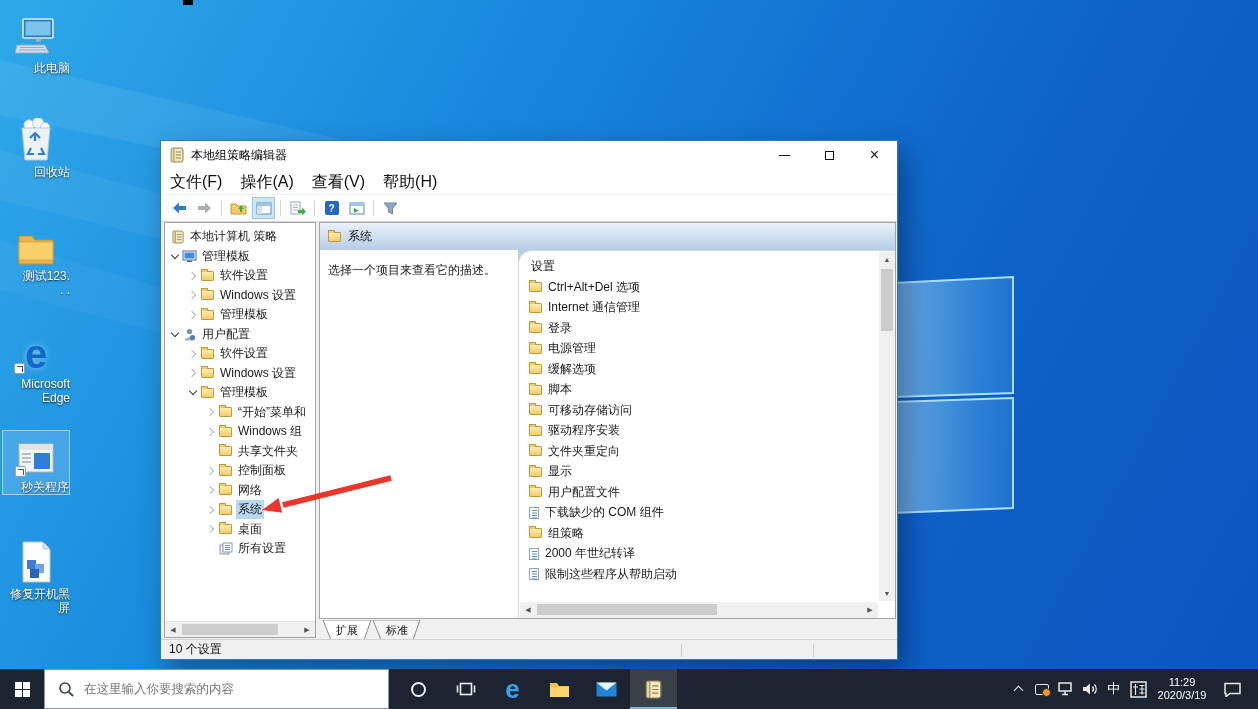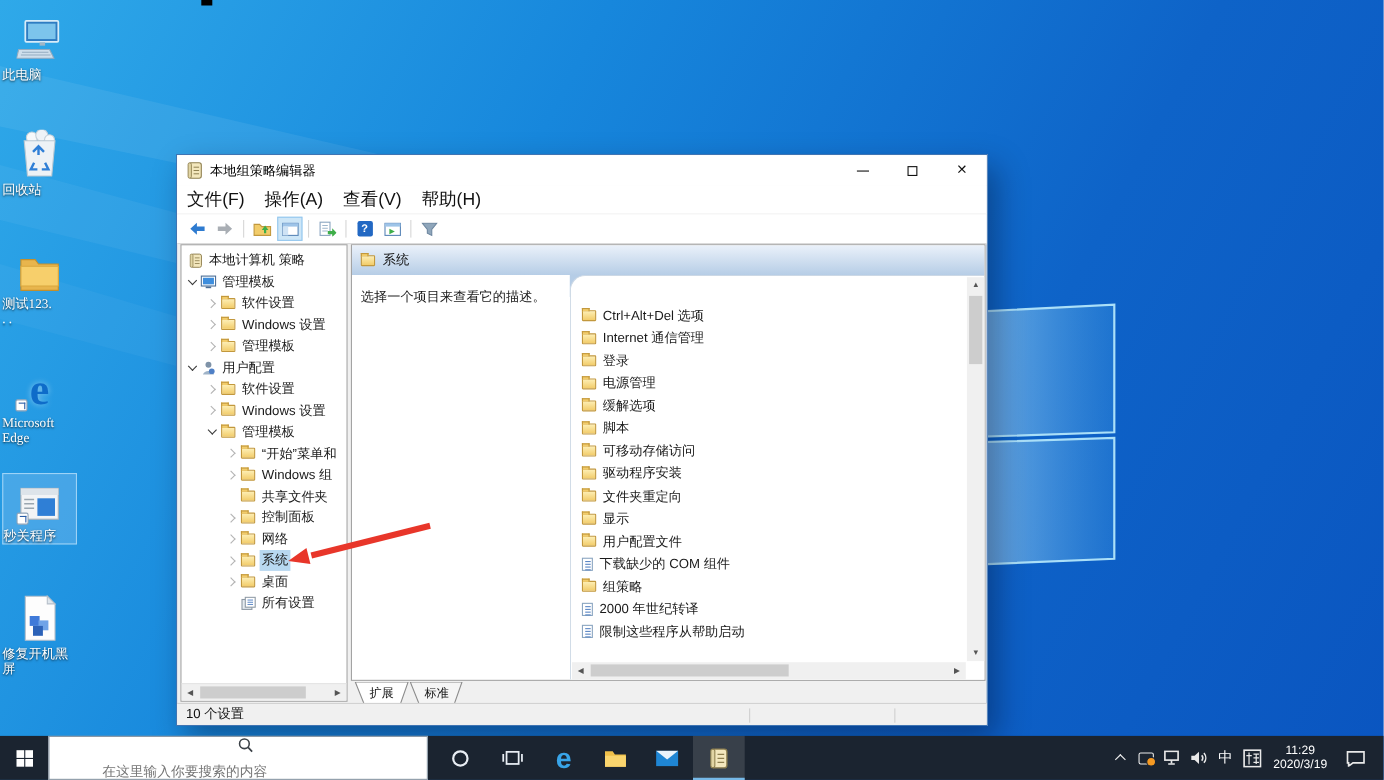--- a/index.html
+++ b/index.html
@@ -7,22 +7,22 @@
   body { font-family:"Liberation Sans","DejaVu Sans",sans-serif; }
 
   .screen { position:relative; width:1258px; height:709px; overflow:hidden;
     background:linear-gradient(118deg,#2fa9e9 0%,#1787dc 34%,#0e63c8 68%,#0a55c0 100%); }
 
   .black-mark { position:absolute; left:183px; top:0; width:10px; height:5px; background:#000; }
 
   .wallpaper-svg { position:absolute; left:0; top:0; width:1258px; height:669px; }
 
   
-  .dicon { position:absolute; left:2px; width:68px; text-align:left; color:#fff;
-    font-size:12px; line-height:14px; text-shadow:0 1px 2px rgba(0,0,0,.8);font-family:Liberation Serif, serif; }
+  .dicon { position:absolute; left:2px; width:68px; text-align:right; color:#fff;
+    font-size:12px; line-height:14px; text-shadow:0 1px 2px rgba(0,0,0,.8); }
   .dicon .ic { height:46px; display:flex; align-items:flex-end; justify-content:center; margin-bottom:3px; position:relative; }
   .dicon.selected { background:rgba(130,190,240,.38); border:1px solid rgba(205,235,255,.65); }
   .shortcut-badge { position:absolute; left:12px; bottom:0; width:11px; height:11px; background:#fff;
     border:1px solid #8fa3b8; border-radius:2px; }
   .shortcut-badge::before { content:""; position:absolute; left:2px; top:2px; width:5px; height:5px;
     border-top:1.5px solid #2b5fa8; border-right:1.5px solid #2b5fa8; transform:rotate(0deg); }
   .edge-e { font-size:40px; font-weight:bold; color:#0e6cc9; line-height:40px;
     text-shadow:0 0 6px rgba(255,255,255,.45); }
 
   
@@ -101,21 +101,21 @@
 
   .red-arrow { position:absolute; left:250px; top:468px; width:155px; height:60px; z-index:30; pointer-events:none; }
 
   
   .taskbar { position:absolute; left:0; bottom:0; width:1258px; height:40px; background:#1b2430;
     display:flex; align-items:stretch; z-index:50; }
   .tb-start { width:44px; display:flex; align-items:center; justify-content:center; }
   .start-grid { width:15px; height:15px; display:grid; grid-template-columns:7px 7px; grid-template-rows:7px 7px; gap:1px; }
   .start-grid div { background:#fff; }
   .tb-search { width:345px; background:#fff; border:1px solid #8b99a7; display:flex; align-items:center;
-    gap:9px; padding-left:13px;flex-direction:column; }
+    gap:9px; padding-left:13px; }
   .tb-search input { border:none; outline:none; background:transparent; font-size:12.5px; color:#3c3c3c; width:260px;
     font-family:inherit; }
   .tb-apps { display:flex; margin-left:6px; }
   .tb-app { width:47px; display:flex; align-items:center; justify-content:center; }
   .tb-app.active { background:rgba(255,255,255,.13); box-shadow:inset 0 -2px 0 #76b9e8; }
   .cortana-ring { width:15px; height:15px; border:2px solid #e9eef4; border-radius:50%; }
   .edge-tb { font-size:26px; font-weight:bold; color:#38a4e8; line-height:26px; }
   .tray { margin-left:auto; display:flex; align-items:center; padding-right:8px; color:#fff; }
   .tray-item { min-width:24px; height:40px; display:flex; align-items:center; justify-content:center; }
   .chev-up { width:7px; height:7px; border-left:1.6px solid #eee; border-top:1.6px solid #eee; transform:rotate(45deg); margin-top:3px; }
@@ -450,20 +450,21 @@
     </div>
 
     <div class="rpane">
       <div class="rp-header">
         <span class="f-ico"></span>
         <span>系统</span>
       </div>
       <div class="rp-desc">选择一个项目来查看它的描述。</div>
       <div class="rp-notch"></div>
       <div class="rp-panel">
+        <div class="list-header">设置</div>
         <div class="list-rows">
           <div class="lrow">
               <span class="f-ico"></span>
               <span>Ctrl+Alt+Del 选项</span>
             </div>
           <div class="lrow">
               <span class="f-ico"></span>
               <span>Internet 通信管理</span>
             </div>
           <div class="lrow">

